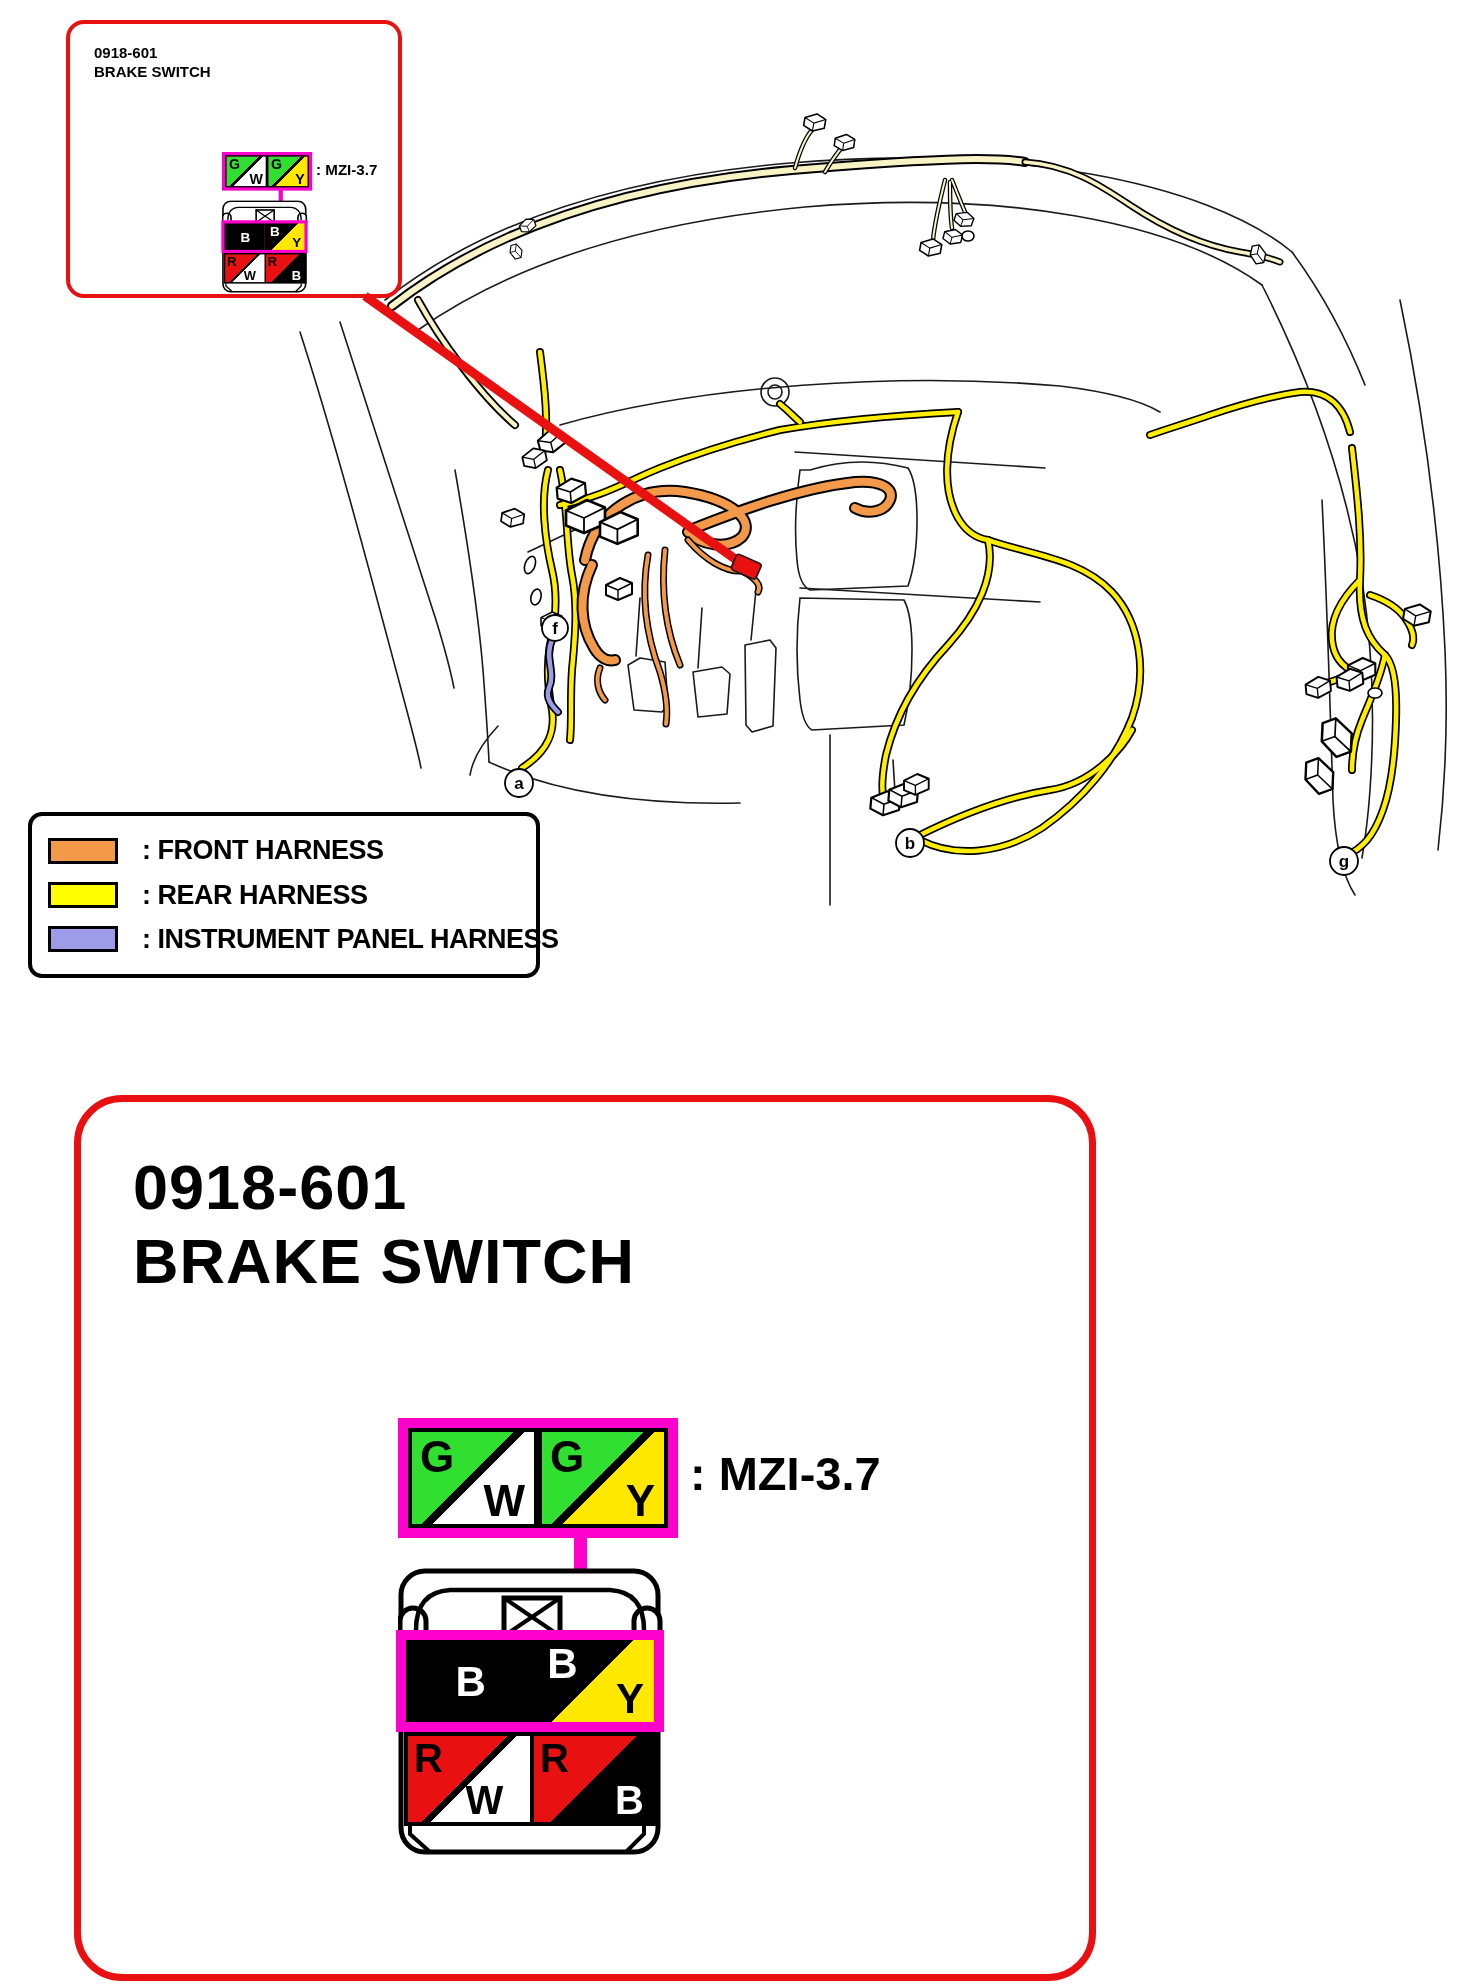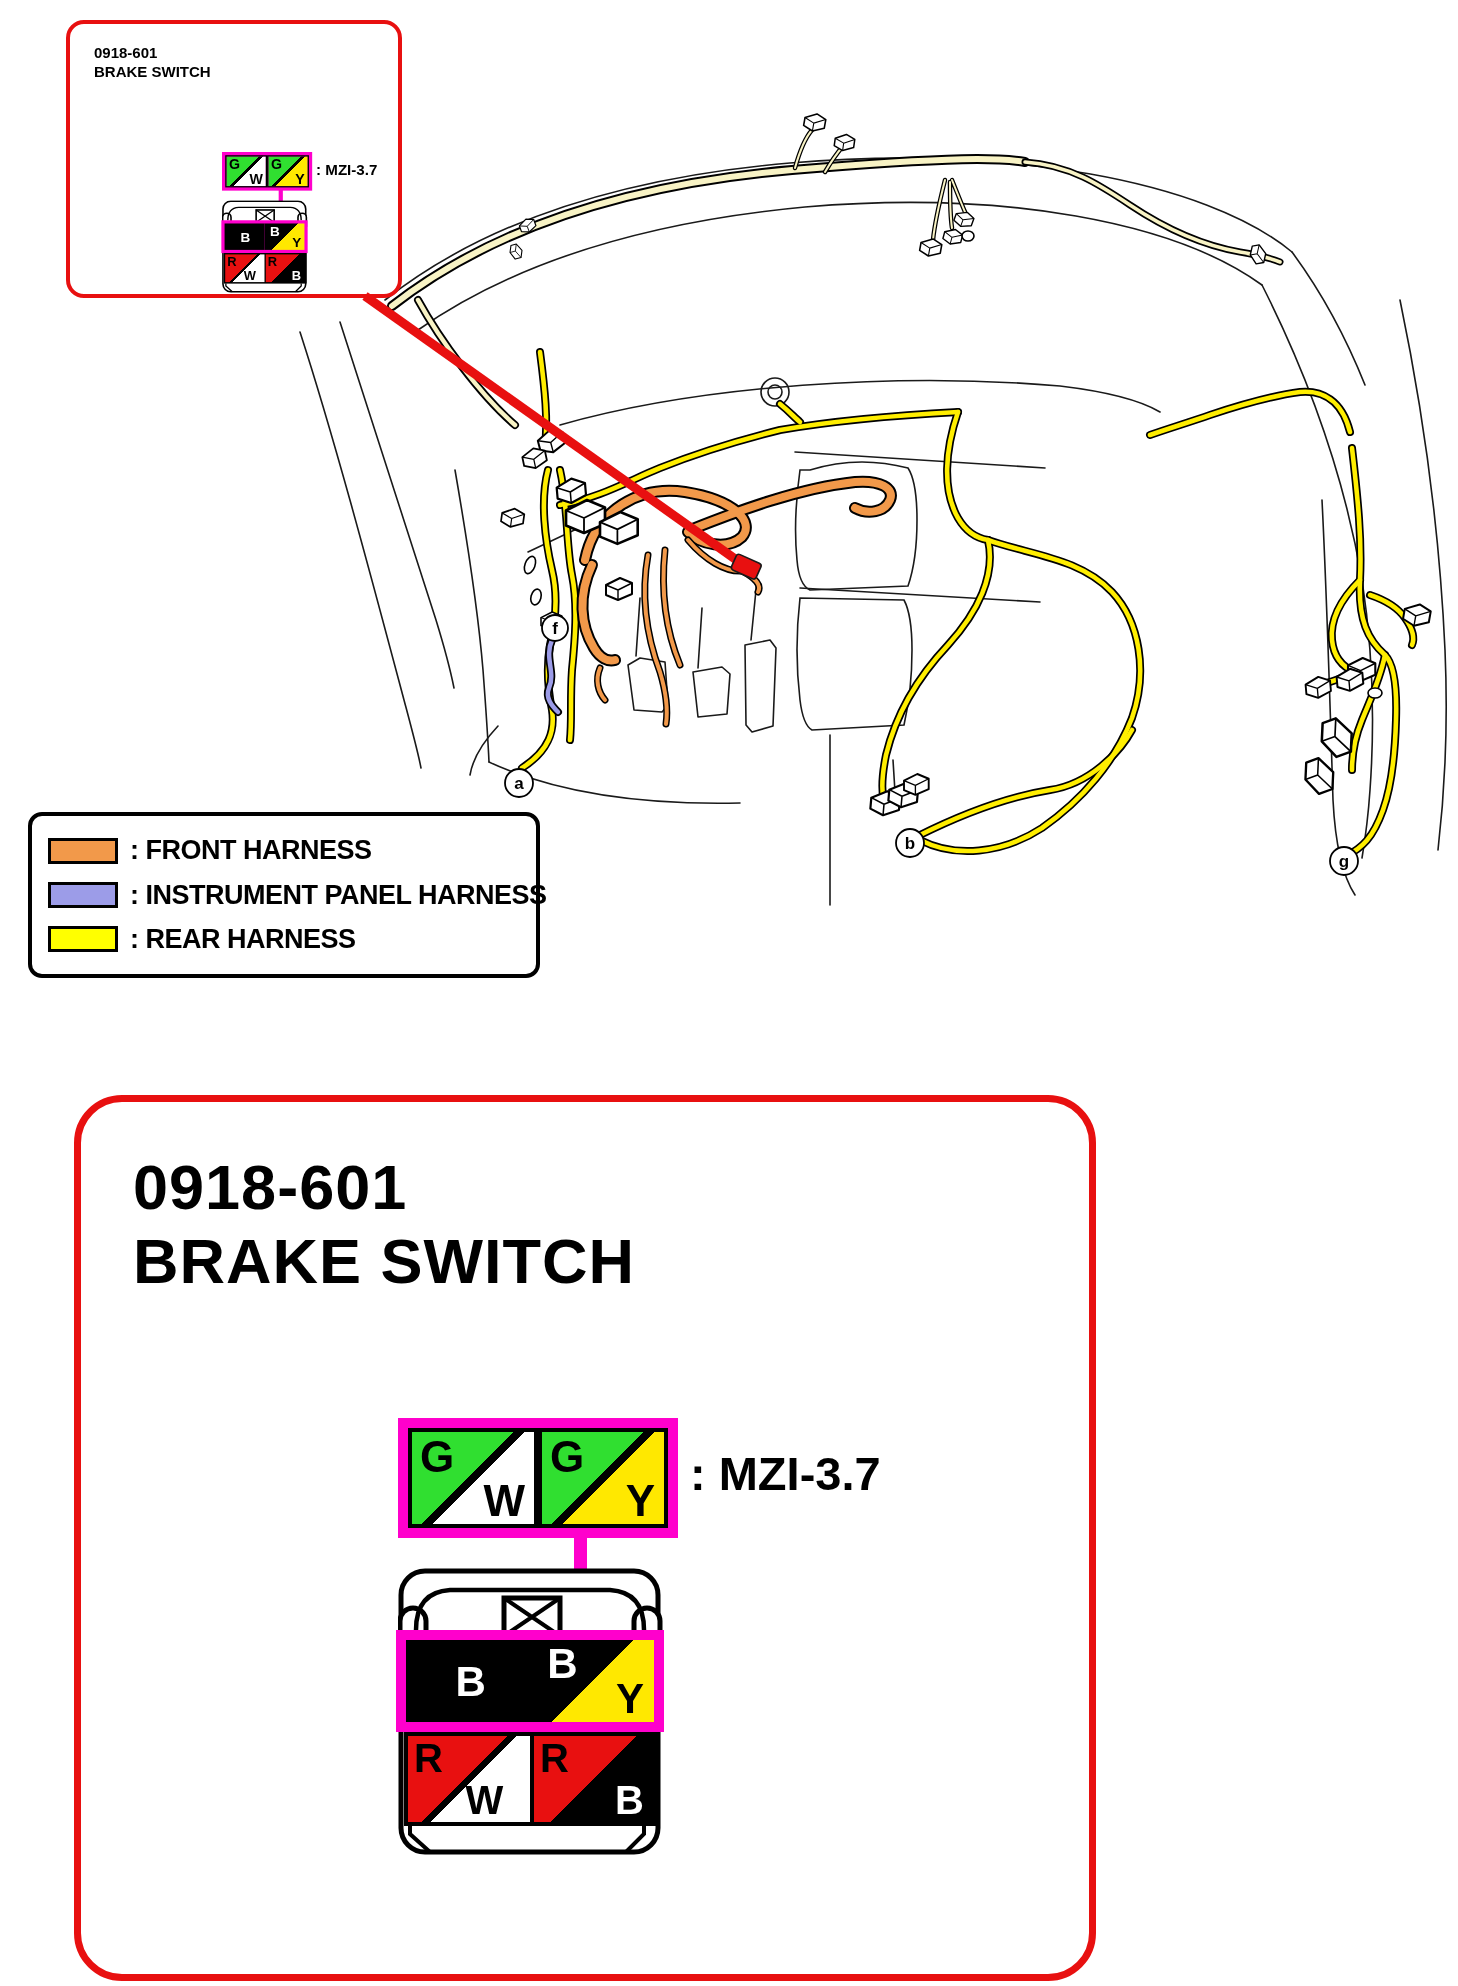--- a/index.html
+++ b/index.html
@@ -52,21 +52,21 @@
   .cell2.rw { background:linear-gradient(135deg,#E81010 0 48%,#000 48% 52%,#ffffff 52%); }
   .cell2.rb { background:linear-gradient(135deg,#E81010 0 49.2%,#000 49.2%); }
   .r2 .kR { position:absolute; left:5%; top:2%; font-size:40px; font-weight:bold; color:#000; line-height:1; }
   .r2 .kW { position:absolute; right:22%; bottom:2%; font-size:40px; font-weight:bold; color:#000; line-height:1; }
   .r2 .wB3 { position:absolute; right:10%; bottom:2%; font-size:40px; font-weight:bold; color:#fff; line-height:1; }
 
   
   #legend { position:absolute; left:28px; top:812px; width:512px; height:166px;
             border:4px solid #000; border-radius:14px; background:#fff; box-sizing:border-box;
             display:flex; flex-direction:column; justify-content:space-evenly; padding:6px 0; }
-  .leg-row { display:flex; align-items:center; gap:12px; padding-left:16px; }
+  .leg-row { display:flex; align-items:center; gap:24px; padding-left:16px; }
   .leg-sw { width:70px; height:26px; border:3px solid #000; box-sizing:border-box; flex:0 0 auto; }
   .leg-tx { font-size:27px; font-weight:bold; color:#000; letter-spacing:-0.5px; white-space:nowrap; }
 </style>
 </head>
 <body>
 <div id="stage">
 
 <svg width="1458" height="1080" viewBox="0 0 1458 1080" style="position:absolute;left:0;top:0;">
 
   <g fill="none" stroke="#1a1a1a" stroke-width="1.6" stroke-linecap="round">
@@ -308,26 +308,26 @@
     <text x="1344" y="867">g</text>
   </g>
 </svg>
 
 <div id="legend">
   <div class="leg-row">
     <span class="leg-sw" style="background: rgb(242, 153, 74);"></span>
     <span class="leg-tx">: FRONT HARNESS</span>
   </div>
   <div class="leg-row">
+    <span class="leg-sw" style="background: rgb(255, 255, 0);"></span>
+    <span class="leg-tx">: REAR HARNESS</span>
+  </div>
+  <div class="leg-row">
     <span class="leg-sw" style="background: rgb(156, 156, 232);"></span>
     <span class="leg-tx">: INSTRUMENT PANEL HARNESS</span>
-  </div>
-  <div class="leg-row">
-    <span class="leg-sw" style="background: rgb(255, 255, 0);"></span>
-    <span class="leg-tx">: REAR HARNESS</span>
   </div>
 </div>
 
 <div id="callout-small" class="redbox">
   <div class="callout-head"><span>0918-601</span>
 <span>BRAKE SWITCH</span></div>
 
   <div class="cdiag small">
     <div class="strip">
       <div class="cell gw">

